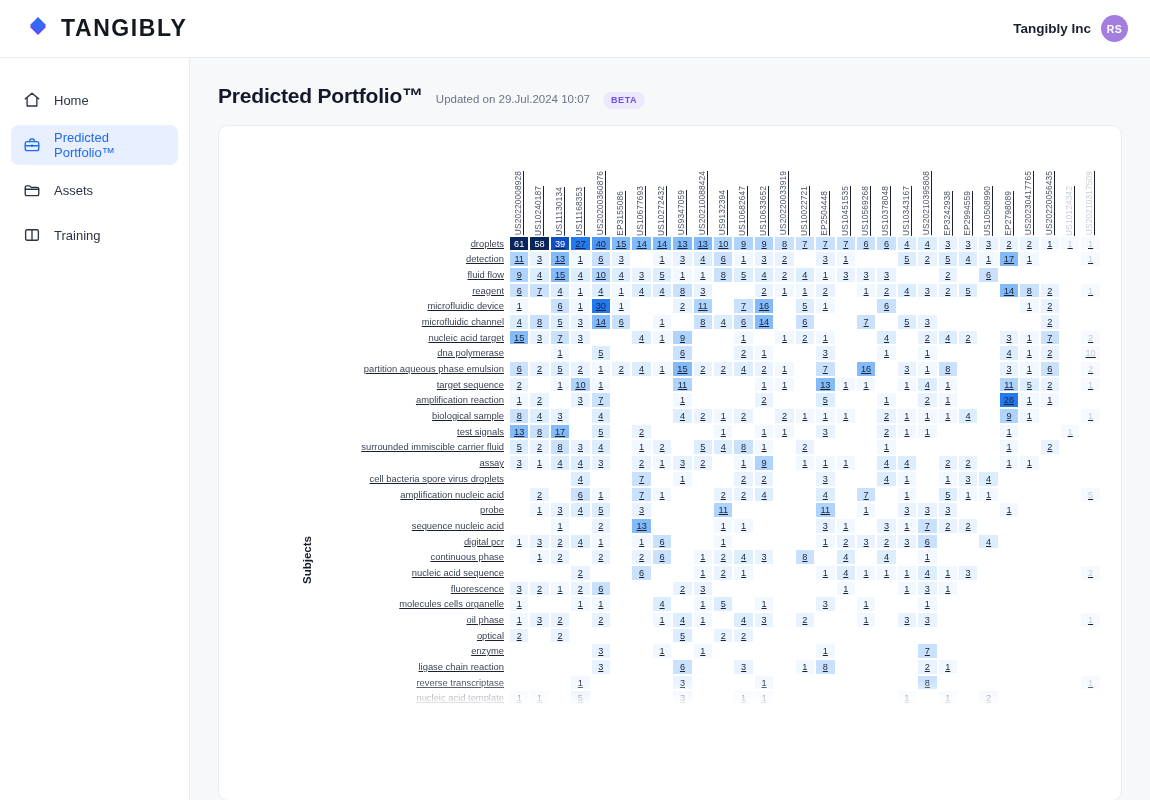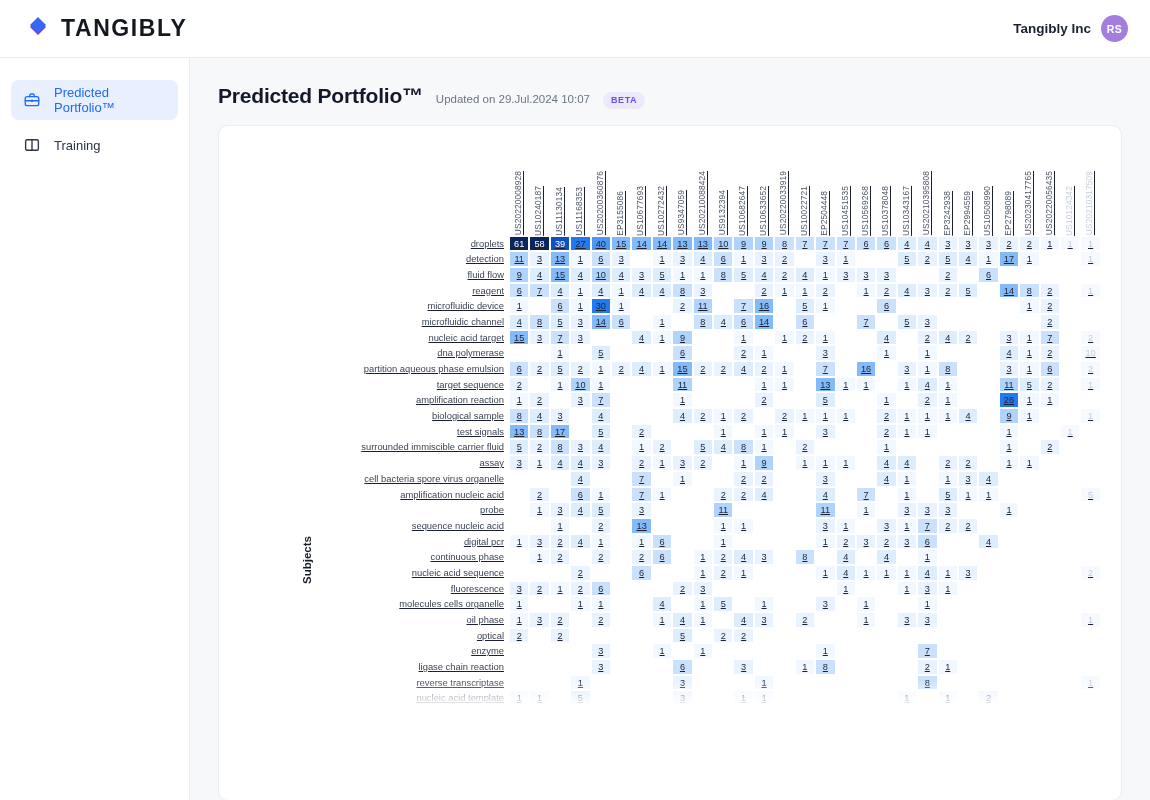--- a/index.html
+++ b/index.html
@@ -130,34 +130,52 @@
     <span class="brand-word">TANGIBLY</span>
   </div>
   <div class="spacer"></div>
   <span class="org-name">Tangibly Inc</span>
   <div class="avatar">RS</div>
 </div>
 
 <div class="shell">
 
   <nav class="sidebar">
+    <div class="nav-item">
+      <span class="nav-ico">
+        <svg width="18" height="18" viewBox="0 0 24 24" fill="none" stroke="#2c3343" stroke-width="1.8" stroke-linecap="round" stroke-linejoin="round">
+            <path d="M3 10.5 12 3l9 7.5"></path>
+            <path d="M5.5 9.5V20h13V9.5"></path>
+          </svg>
+      </span>
+      <span>Home</span>
+    </div>
 
     <div class="nav-item active">
       <span class="nav-ico">
         <svg width="18" height="18" viewBox="0 0 24 24" fill="none" stroke="#1f6bf5" stroke-width="1.8" stroke-linecap="round" stroke-linejoin="round">
             <rect x="3" y="7.5" width="18" height="12" rx="2.5"></rect>
             <path d="M9 7.5V6a2 2 0 0 1 2-2h2a2 2 0 0 1 2 2v1.5"></path>
             <path d="M3 13h18"></path>
             <circle cx="12" cy="13" r="1.6" fill="#1f6bf5" stroke="none"></circle>
           </svg>
       </span>
       <span>Predicted Portfolio™</span>
     </div>
 
 
+    <div class="nav-item">
+      <span class="nav-ico">
+        <svg width="18" height="18" viewBox="0 0 24 24" fill="none" stroke="#2c3343" stroke-width="1.8" stroke-linecap="round" stroke-linejoin="round">
+            <path d="M3 8.5a2 2 0 0 1 2-2h4l2 2h8a2 2 0 0 1 2 2v7a2 2 0 0 1-2 2H5a2 2 0 0 1-2-2z"></path>
+            <path d="M3 11h18"></path>
+          </svg>
+      </span>
+      <span>Assets</span>
+    </div>
 
     <div class="nav-item">
       <span class="nav-ico">
         <svg width="18" height="18" viewBox="0 0 24 24" fill="none" stroke="#2c3343" stroke-width="1.8" stroke-linecap="round" stroke-linejoin="round">
             <rect x="3.5" y="5" width="17" height="14" rx="2"></rect>
             <path d="M12 5v14"></path>
           </svg>
       </span>
       <span>Training</span>
     </div>
@@ -185,21 +203,21 @@
               <div class="rowlabel">microfluidic channel</div>
               <div class="rowlabel">nucleic acid target</div>
               <div class="rowlabel">dna polymerase</div>
               <div class="rowlabel">partition aqueous phase emulsion</div>
               <div class="rowlabel">target sequence</div>
               <div class="rowlabel">amplification reaction</div>
               <div class="rowlabel">biological sample</div>
               <div class="rowlabel">test signals</div>
               <div class="rowlabel">surrounded immiscible carrier fluid</div>
               <div class="rowlabel">assay</div>
-              <div class="rowlabel">cell bacteria spore virus organelle</div>
+              <div class="rowlabel">cell bacteria spore virus droplets</div>
               <div class="rowlabel">amplification nucleic acid</div>
               <div class="rowlabel">probe</div>
               <div class="rowlabel">sequence nucleic acid</div>
               <div class="rowlabel">digital pcr</div>
               <div class="rowlabel">continuous phase</div>
               <div class="rowlabel">nucleic acid sequence</div>
               <div class="rowlabel">fluorescence</div>
               <div class="rowlabel">molecules cells organelle</div>
               <div class="rowlabel">oil phase</div>
               <div class="rowlabel">optical</div>

